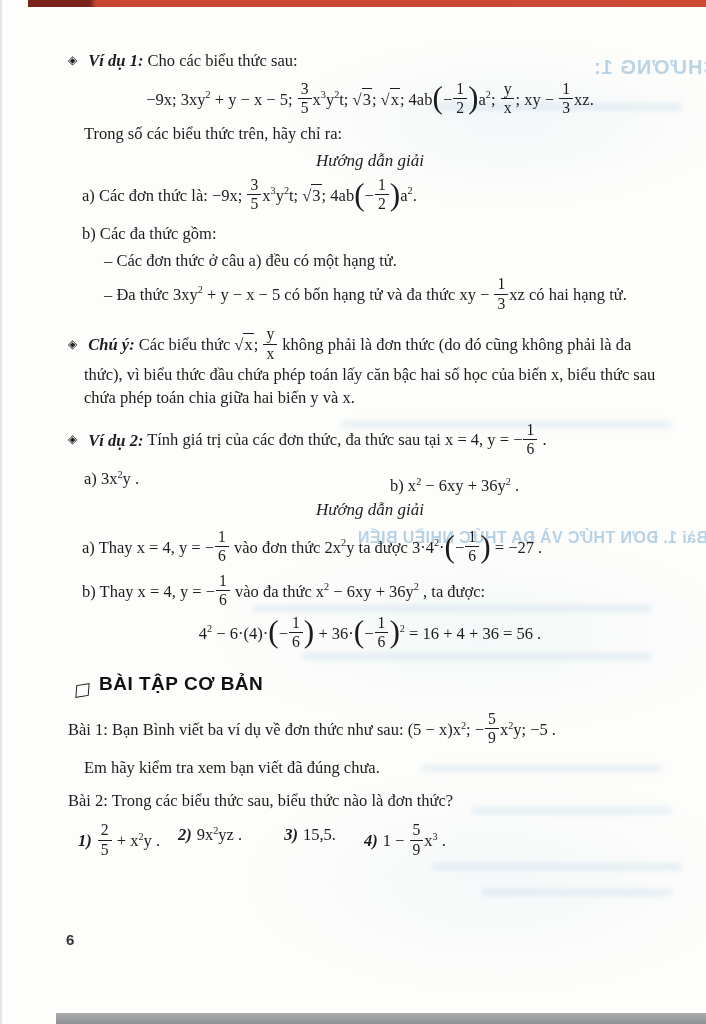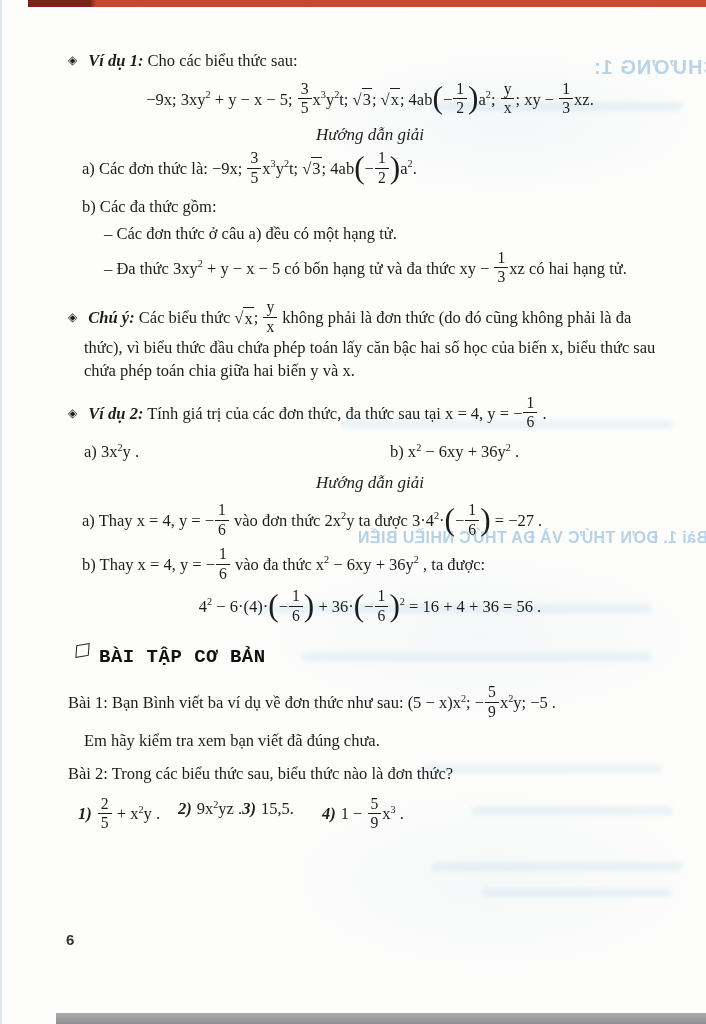--- a/index.html
+++ b/index.html
@@ -36,36 +36,36 @@
   .expr{margin:10px 0 4px;text-align:center;}
   .sol-a{margin:6px 0 0 14px;}
   .b-head{margin:8px 0 0 14px;}
   .dash1{margin:4px 0 0 36px;}
   .dash2{margin:6px 0 0 36px;}
   .note{margin:14px 0 0 0;padding-left:16px;}
   .note .marker{margin-left:-16px;}
   .vd2-head{margin:14px 0 0 0;}
   .ab-row{margin:8px 0 0 0;position:relative;height:26px;}
   .ab-row .pa{margin-left:16px;}
-  .ab-row .pb{position:absolute;left:322px;top:0;}
+  .ab-row .pb{position:absolute;left:322px;top:7px;}
   .sol2-a{margin:10px 0 0 14px;}
   .sol2-b{margin:8px 0 0 14px;}
   .equation{margin:6px 0 0 0;text-align:center;}
-  .btcb{margin:18px 0 0 0;font-family:Liberation Mono, monospace;font-weight:bold;
-    font-size:19px;letter-spacing:0.5px;display:flex;align-items:flex-start;gap:10px;color:#111;padding-left:8px;}
+  .btcb{margin:18px 0 0 0;font-family:Liberation Sans, sans-serif;font-weight:bold;
+    font-size:19px;letter-spacing:0.5px;display:flex;align-items:flex-end;gap:10px;color:#111;padding-left:8px;}
   .pencil-icon{display:inline-block;width:11px;height:11px;border:1.6px solid #222;
     transform:skewX(-14deg) rotate(-10deg);background:transparent;}
   .bai{margin:16px 0 0 0;}
   .followup{margin:8px 0 0 16px;}
   .bai2{margin:10px 0 0 0;}
   .options{margin:12px 0 0 10px;display:flex;}
   .opt{white-space:nowrap;}
   .opt .num{font-weight:bold;font-style:italic;margin-right:5px;}
   .opt2{margin-left:18px;}
-  .opt3{}
+  .opt3{margin-left:42px;}
   .opt4{margin-left:28px;}
   .page-number{position:absolute;left:66px;top:930px;z-index:2;
     font-family:"Liberation Sans",sans-serif;font-weight:bold;font-size:15px;color:#333;}
   
   sup{font-size:0.62em;vertical-align:super;line-height:0;}
   .frac{display:inline-block;vertical-align:middle;text-align:center;line-height:1.05;
     font-size:0.95em;position:relative;top:-2px;margin:0 1px;}
   .frac .fn{display:block;padding:0 3px 1px;border-bottom:1.2px solid currentColor;}
   .frac .fd{display:block;padding-top:1px;}
   .sqrt{white-space:nowrap;}
@@ -96,20 +96,21 @@
   <div class="content">
 
     <div>
       <span class="marker">◈</span>
       <span class="lbl-bi">Ví dụ 1:</span>
       <span>Cho các biểu thức sau:</span>
     </div>
 
     <div class="expr">−9x; 3xy<sup>2</sup> + y − x − 5; <span class="frac"><span class="fn">3</span><span class="fd">5</span></span>x<sup>3</sup>y<sup>2</sup>t; <span class="sqrt">√<span class="rad">3</span></span>; <span class="sqrt">√<span class="rad">x</span></span>; 4ab<span class="bigp">(</span>−<span class="frac"><span class="fn">1</span><span class="fd">2</span></span><span class="bigp">)</span>a<sup>2</sup>; <span class="frac"><span class="fn">y</span><span class="fd">x</span></span>; xy − <span class="frac"><span class="fn">1</span><span class="fd">3</span></span>xz.</div>
 
+    <div class="prompt">Trong số các biểu thức trên, hãy chỉ ra:</div>
 
     <div class="sol-head">Hướng dẫn giải</div>
 
     <div class="sol-a">a) Các đơn thức là: −9x; <span class="frac"><span class="fn">3</span><span class="fd">5</span></span>x<sup>3</sup>y<sup>2</sup>t; <span class="sqrt">√<span class="rad">3</span></span>; 4ab<span class="bigp">(</span>−<span class="frac"><span class="fn">1</span><span class="fd">2</span></span><span class="bigp">)</span>a<sup>2</sup>.</div>
     <div class="b-head">b) Các đa thức gồm:</div>
     <div class="dash1">– Các đơn thức ở câu a) đều có một hạng tử.</div>
     <div class="dash2">– Đa thức 3xy<sup>2</sup> + y − x − 5 có bốn hạng tử và đa thức xy − <span class="frac"><span class="fn">1</span><span class="fd">3</span></span>xz có hai hạng tử.</div>
 
     <div class="note">
       <span class="marker">◈</span>

